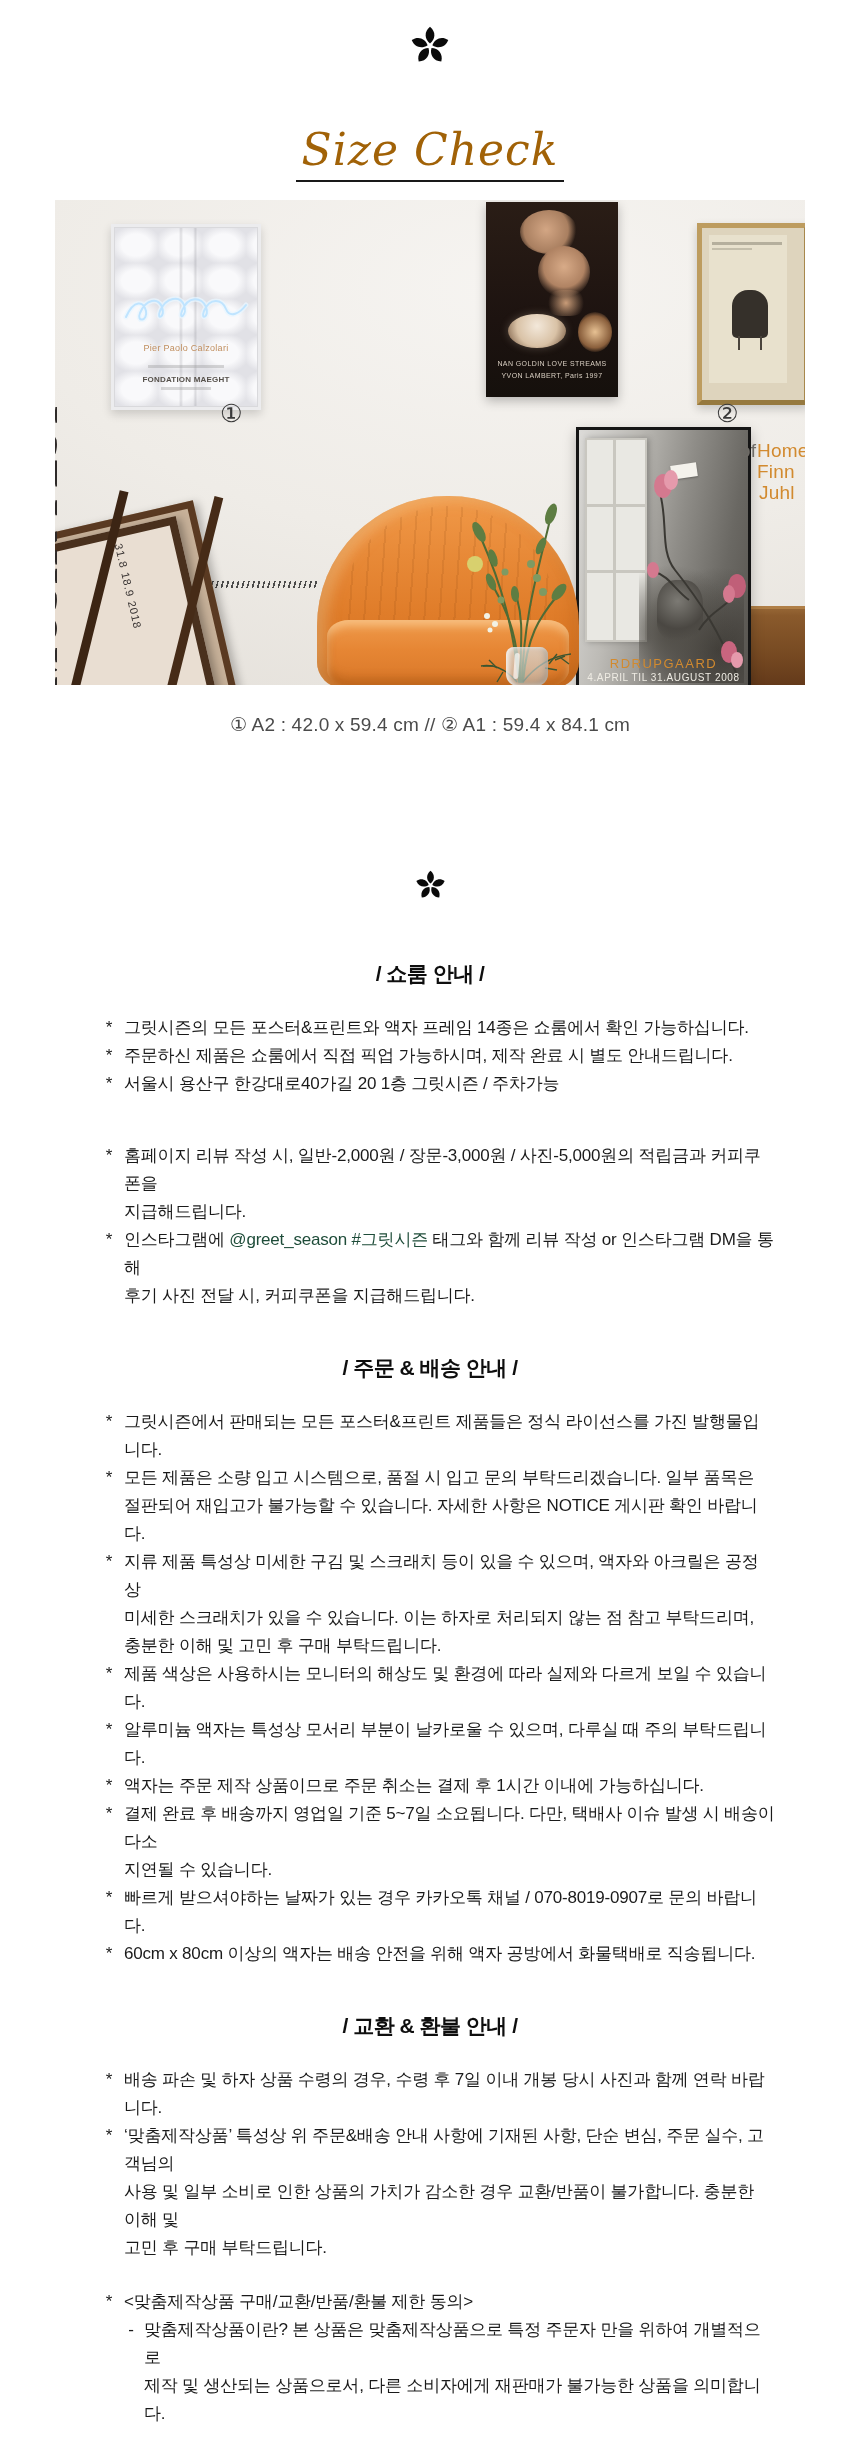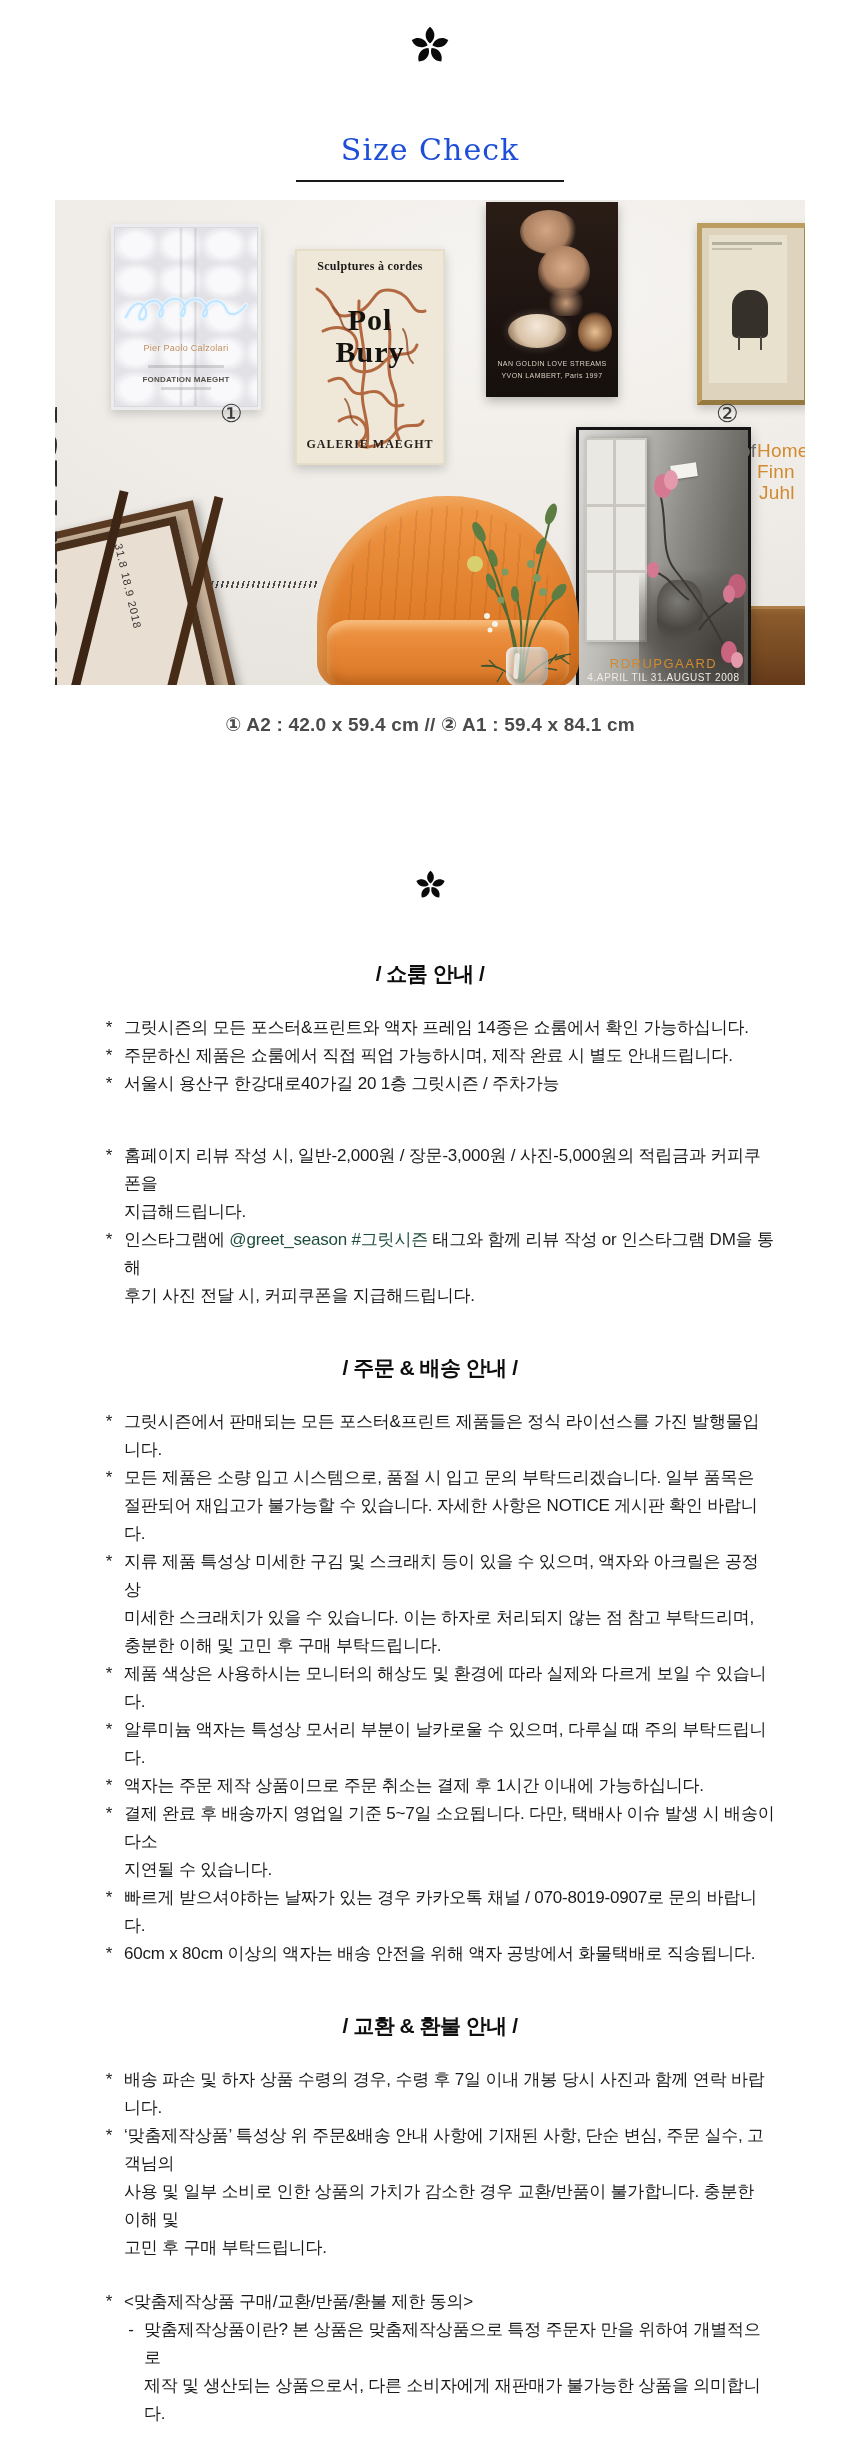--- a/index.html
+++ b/index.html
@@ -7,22 +7,22 @@
         font-family:"Liberation Sans","DejaVu Sans",sans-serif;color:#161616;}
 
   
   .flower{position:absolute;left:0;width:860px;text-align:center;}
   .flower-top{top:26px;}
   .flower-mid{top:870px;}
   .flower svg{display:inline-block;}
 
   
   .title-wrap{position:absolute;top:126px;left:0;width:860px;text-align:center;}
-  .page-title{font-family:"DejaVu Serif","Liberation Serif",serif;
-              font-size:30px;letter-spacing:1px;color:#1d4ed8;line-height:48px;}
+  .page-title{font-family:"DejaVu Serif","Liberation Serif",serif;font-style:italic;
+              font-size:44px;letter-spacing:1px;color:#a16207;line-height:48px;}
   .title-underline{width:268px;height:2px;background:#191919;margin:6px auto 0;}
 
   
   .photo{position:absolute;left:55px;top:200px;width:750px;height:485px;overflow:hidden;
          background:radial-gradient(120% 95% at 62% 18%, #f6f4f1 0%, #efece7 55%, #e5e1db 100%);}
   .photo *{position:absolute;}
 
   .circled-label{font-size:25px;color:#3a3a3a;line-height:26px;z-index:30;font-weight:400;}
 
   
@@ -145,21 +145,21 @@
   .vase:before{content:"";position:absolute;left:8px;top:6px;width:5px;height:26px;
         background:rgba(255,255,255,.65);border-radius:3px;transform:rotate(4deg);}
 
   
   .side-table{left:696px;top:406px;width:54px;height:80px;z-index:6;
               background:linear-gradient(180deg,#9a6a38 0%, #8a5a2c 12%, #774a22 60%, #63391a 100%);
               box-shadow:inset 0 3px 0 #b07f47;}
 
   
   .size-caption{position:absolute;top:712px;left:0;width:860px;text-align:center;
-                font-size:19px;color:#4b4b4b;letter-spacing:.2px;line-height:26px;font-weight:bold;}
+                font-size:19px;color:#4b4b4b;letter-spacing:.2px;line-height:26px;}
 
   
   #notice-wrap{position:absolute;top:960px;left:0;width:860px;}
   section.notice{margin:0 0 44px 0;}
   .sec-heading{font-size:21px;font-weight:bold;text-align:center;color:#0e0e0e;
                margin:0 0 26px 0;line-height:28px;letter-spacing:-.5px;}
   .sec-list{margin-left:103px;width:672px;font-size:17px;color:#1a1a1a;}
   .row{display:flex;align-items:flex-start;gap:9px;line-height:28px;min-height:28px;}
   .row.gap{height:26px;min-height:26px;}
   .row.sub{margin-left:24px;}
@@ -197,41 +197,20 @@
         <path d="M4 26 C 12 8, 22 10, 24 20 C 26 30, 14 32, 18 22 C 24 8, 36 6, 40 16 C 44 26, 34 30, 38 20 C 44 6, 58 4, 62 14 C 66 24, 56 30, 60 20 C 66 4, 80 6, 84 16 C 88 26, 78 30, 82 20 C 88 6, 100 8, 104 18 C 108 28, 118 22, 124 14" fill="none" stroke="#e8f6ff" stroke-width="5" opacity=".75" stroke-linecap="round"></path>
         <path d="M4 26 C 12 8, 22 10, 24 20 C 26 30, 14 32, 18 22 C 24 8, 36 6, 40 16 C 44 26, 34 30, 38 20 C 44 6, 58 4, 62 14 C 66 24, 56 30, 60 20 C 66 4, 80 6, 84 16 C 88 26, 78 30, 82 20 C 88 6, 100 8, 104 18 C 108 28, 118 22, 124 14" fill="none" stroke="var(--neon_blue)" stroke-width="2" stroke-linecap="round"></path>
       </svg>
       <div class="cal-artist">Pier Paolo Calzolari</div>
       <div class="cal-line" style="top:138px;"></div>
       <div class="cal-venue">FONDATION MAEGHT</div>
       <div class="cal-line" style="top:160px;width:50px;left:47px;"></div>
     </div>
     <div class="circled-label" style="left:165px;top:200px;">①</div>
 
-    <div class="p-pol">
-      <div class="pol-top">Sculptures à cordes</div>
-      <svg class="pol-scribble" width="142" height="188" viewBox="0 0 142 188">
-        <g fill="none" stroke="var(--scribble_brown)" stroke-width="3" stroke-linecap="round" opacity=".92">
-          <path d="M18 18 C 40 30, 30 50, 52 44 C 80 36, 70 14, 96 20 C 116 26, 110 44, 126 40"></path>
-          <path d="M24 60 C 50 48, 66 70, 54 86 C 44 100, 70 108, 84 92 C 98 76, 112 90, 118 74"></path>
-          <path d="M30 110 C 54 98, 44 128, 66 122 C 92 114, 82 140, 104 134"></path>
-          <path d="M40 150 C 60 136, 76 160, 62 170 C 50 178, 84 180, 96 162 C 106 148, 120 160, 124 150"></path>
-          <path d="M60 30 C 58 60, 70 80, 64 112 C 60 136, 72 150, 68 176"></path>
-          <path d="M88 46 C 96 70, 84 92, 94 116 C 102 134, 92 152, 100 168"></path>
-        </g>
-        <g fill="none" stroke="#8f4a28" stroke-width="2" stroke-linecap="round" opacity=".8">
-          <path d="M34 36 C 44 44, 40 56, 50 60"></path>
-          <path d="M104 58 C 112 70, 104 82, 114 92"></path>
-          <path d="M46 128 C 54 138, 48 148, 58 154"></path>
-        </g>
-      </svg>
-      <div class="pol-name pol-name1">Pol</div>
-      <div class="pol-name pol-name2">Bury</div>
-      <div class="pol-bottom">GALERIE MAEGHT</div>
-    </div>
 
     <div class="p-gol">
       <div class="gol-face1"></div>
       <div class="gol-face2"></div>
       <div class="gol-hands"></div>
       <div class="gol-cake"></div>
       <div class="gol-lamp"></div>
       <div class="gol-cap gol-cap1">NAN GOLDIN   LOVE STREAMS</div>
       <div class="gol-cap gol-cap2">YVON LAMBERT, Paris 1997</div>
     </div>

